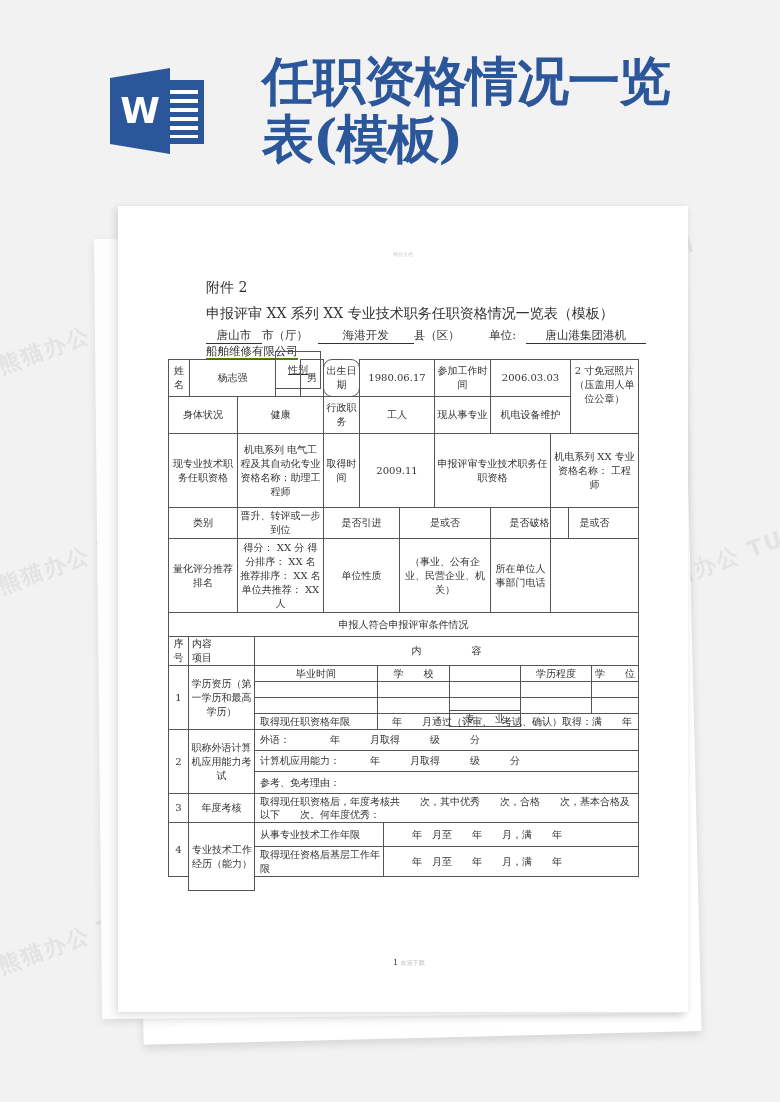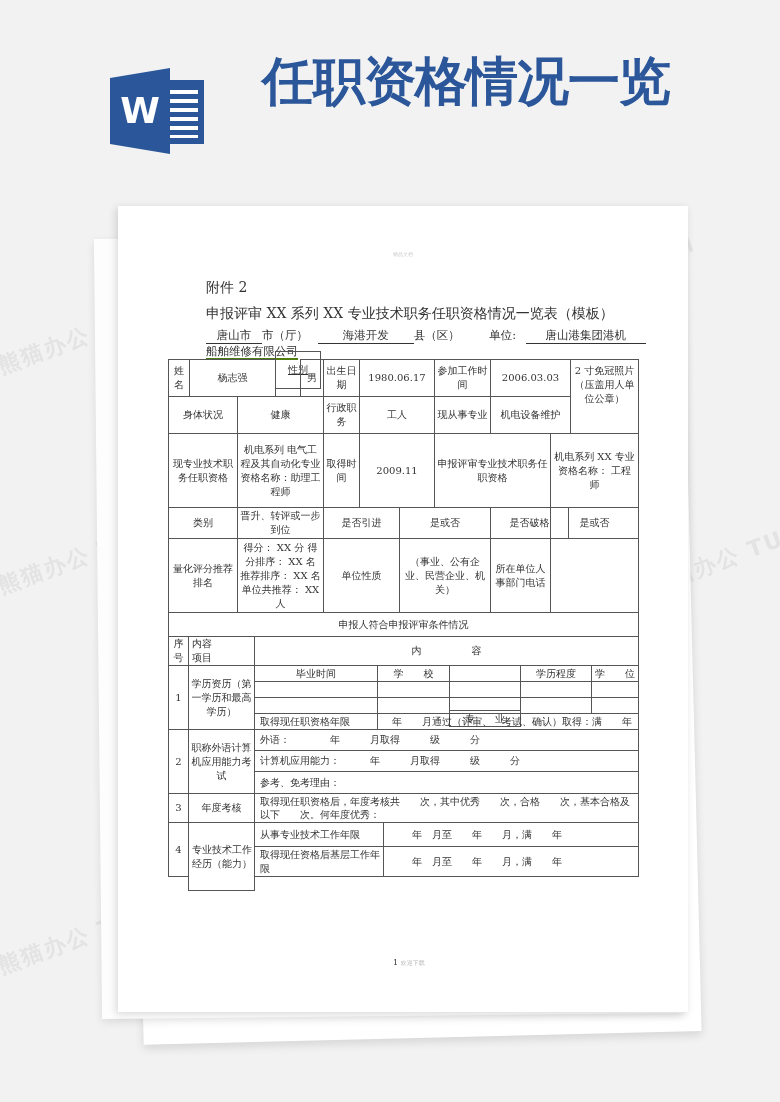--- a/index.html
+++ b/index.html
@@ -42,20 +42,21 @@
       <rect x="54" y="49" width="36" height="4"></rect>
       <rect x="54" y="58" width="36" height="4"></rect>
       <rect x="54" y="67" width="36" height="3"></rect>
     </g>
     <polygon points="2,10 62,0 62,86 2,76" fill="#2b579a"></polygon>
     <text x="32" y="55" text-anchor="middle" font-family="DejaVu Sans, sans-serif" font-weight="bold" font-size="36" fill="#fff">W</text>
   </svg>
 </div>
 <div class="title">
   <div>任职资格情况一览</div>
+  <div>表(模板)</div>
 </div>
 
 <div class="sheet-back2"></div>
 <div class="sheet-back1"></div>
 <div class="sheet"></div>
 
 <div class="hdr-mark">精品文档</div>
 <div class="attach">附件 2</div>
 <div class="doc-title">申报评审 XX 系列 XX 专业技术职务任职资格情况一览表（模板）</div>
 
@@ -68,21 +69,21 @@
 <div class="unit-line2">
   <span class="u">船舶维修有限公司</span>
 </div>
 
 <div>
 
   <div class="c" style="left:169px;top:360px;width:22px;height:38px;">姓名</div>
   <div class="c" style="left:190px;top:360px;width:87px;height:38px;">杨志强</div>
   <div class="c" style="left:276px;top:352px;width:46px;height:38px;text-decoration:underline;">性别</div>
   <div class="c" style="left:301px;top:360px;width:24px;height:38px;">男</div>
-  <div class="c" style="left:324px;top:360px;width:37px;height:38px;">出生日期</div>
+  <div class="c" style="left:324px;top:360px;width:37px;height:38px;border-radius:9px;">出生日期</div>
   <div class="c" style="left:360px;top:360px;width:76px;height:38px;">1980.06.17</div>
   <div class="c" style="left:435px;top:360px;width:57px;height:38px;">参加工作时间</div>
   <div class="c" style="left:491px;top:360px;width:81px;height:38px;">2006.03.03</div>
   <div class="c" style="left:571px;top:360px;width:69px;height:75px;align-items:flex-start;padding-top:4px;">2 寸免冠照片（压盖用人单位公章）</div>
 
   <div class="c" style="left:169px;top:397px;width:70px;height:38px;">身体状况</div>
   <div class="c" style="left:238px;top:397px;width:87px;height:38px;">健康</div>
   <div class="c" style="left:324px;top:397px;width:37px;height:38px;">行政职务</div>
   <div class="c" style="left:360px;top:397px;width:76px;height:38px;">工人</div>
   <div class="c" style="left:435px;top:397px;width:57px;height:38px;">现从事专业</div>

